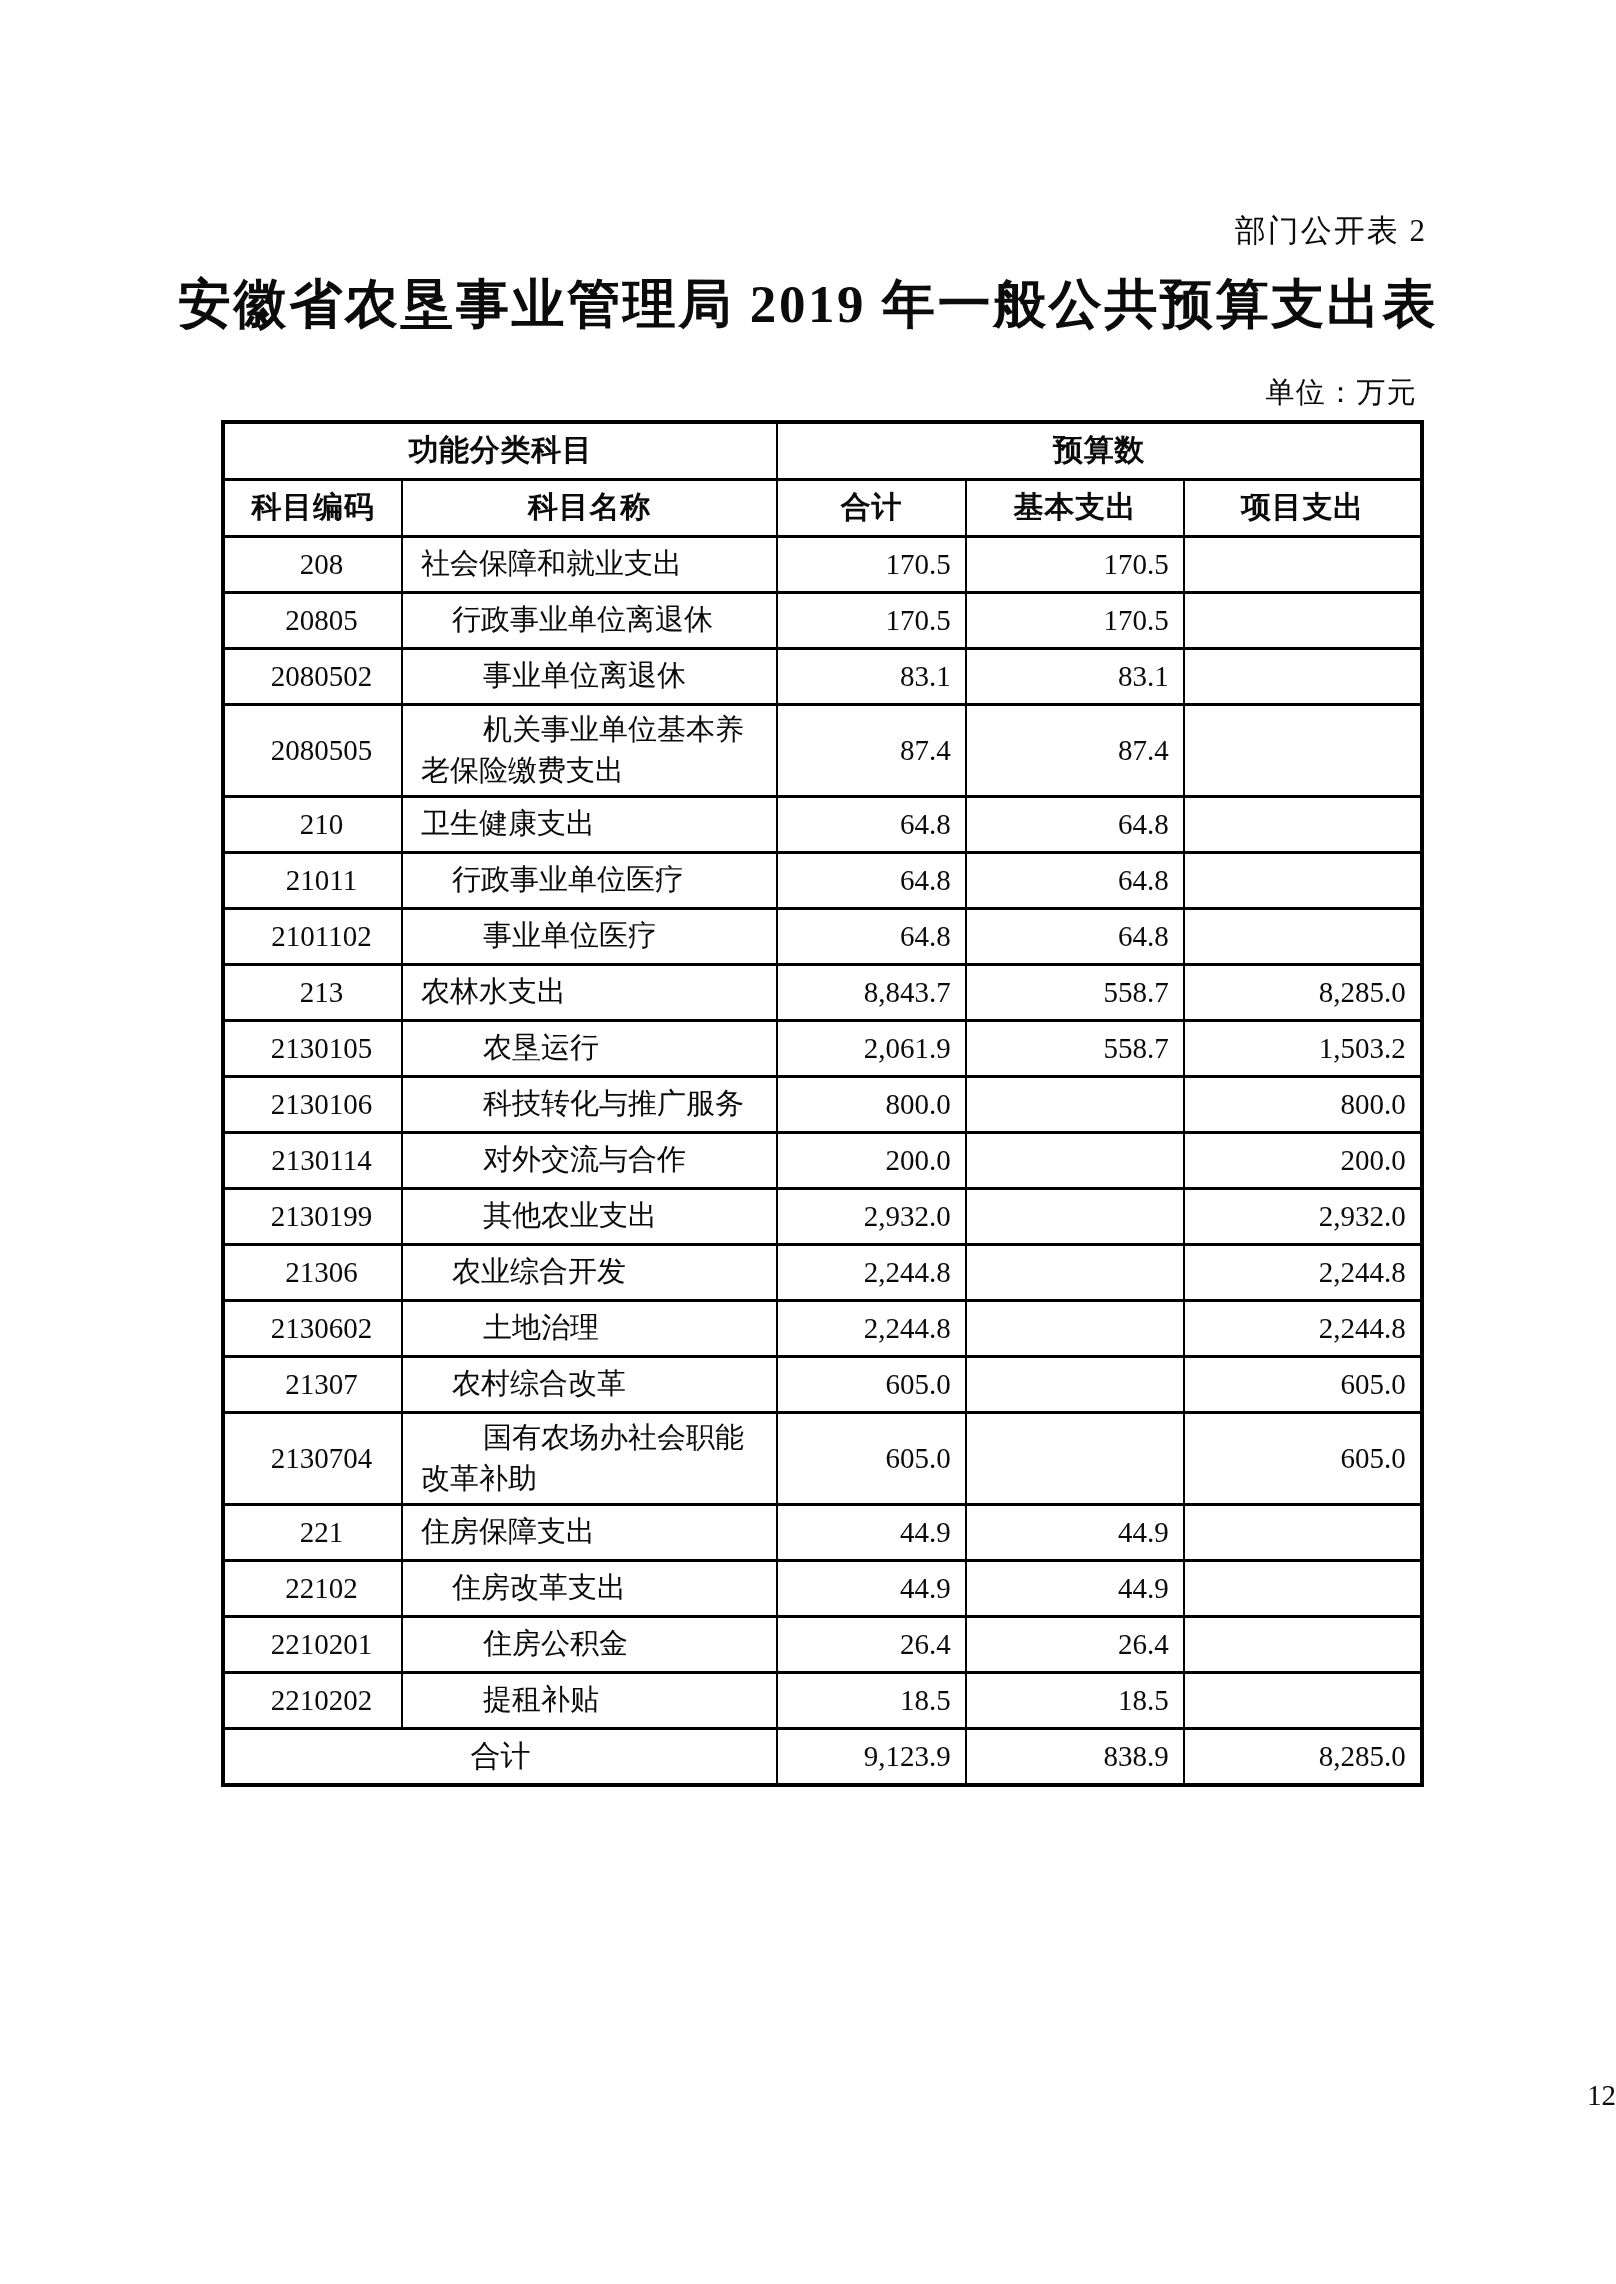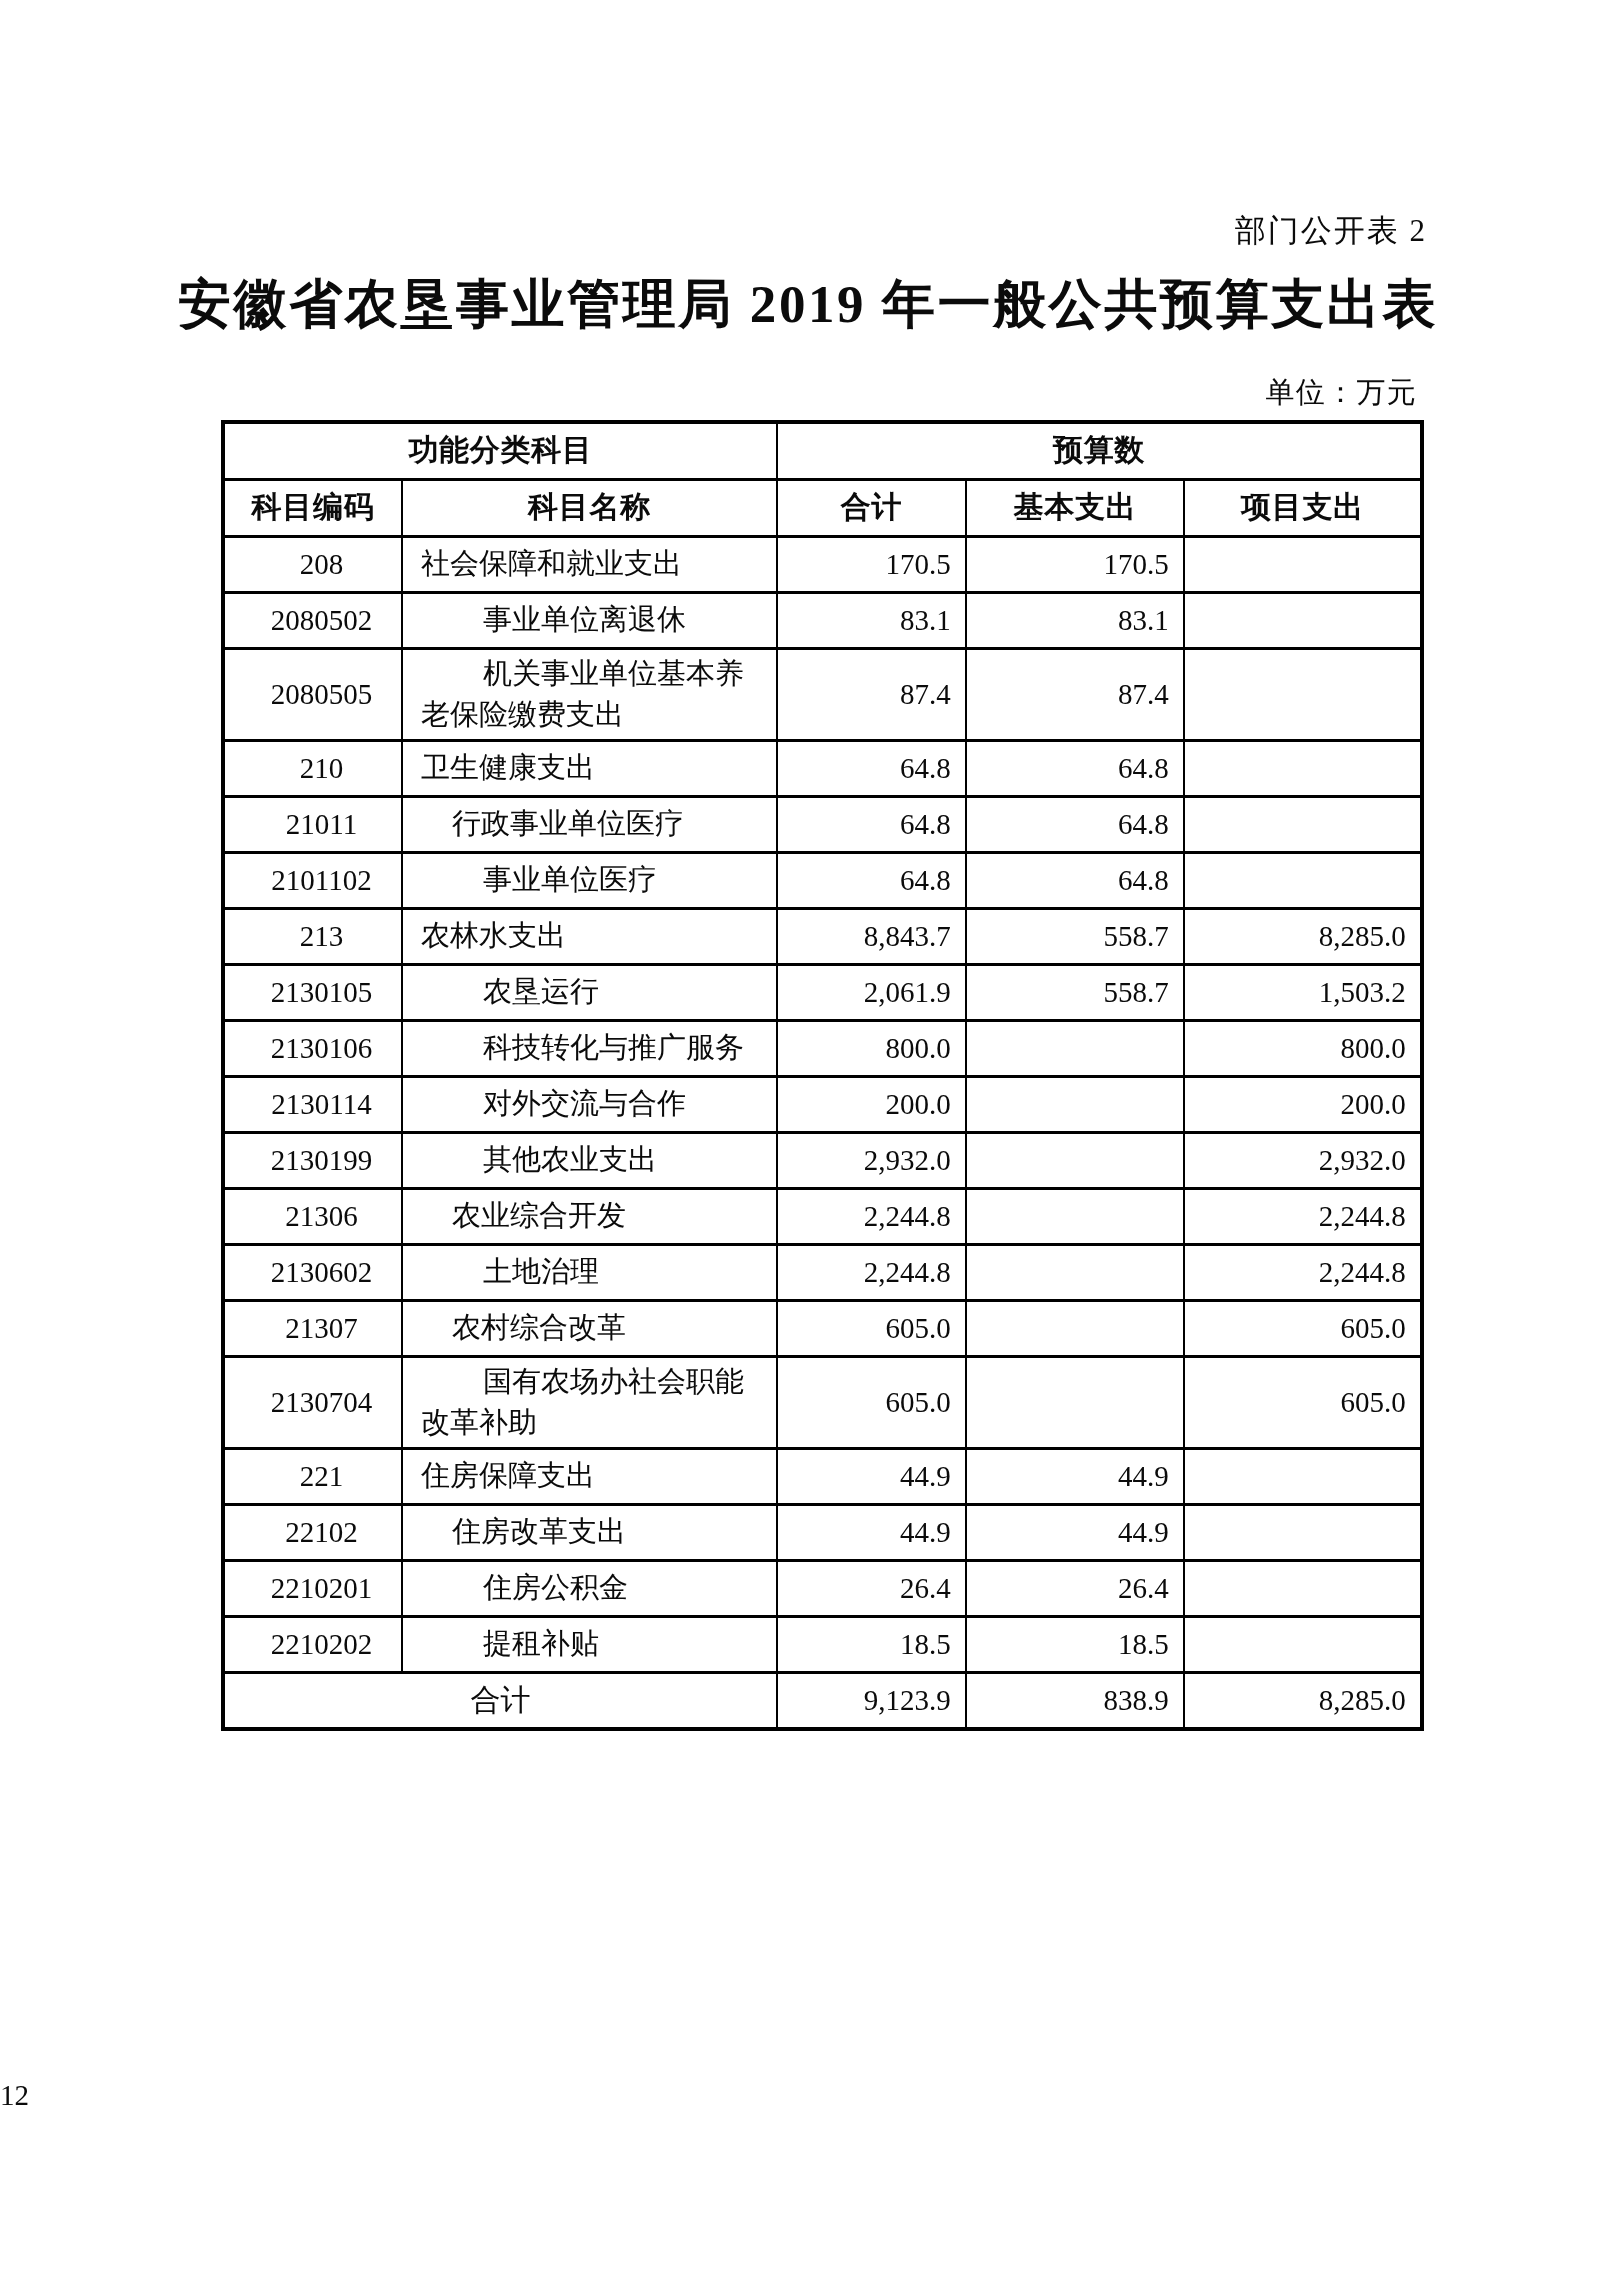--- a/index.html
+++ b/index.html
@@ -82,21 +82,21 @@
     font-variant-numeric:tabular-nums;
   }
   td.total-label {
     text-align:center;
     font-size:30px;
   }
   .page-number {
     position:absolute;
     top:2079px; left:0;
     width:1616px;
-    text-align:left;
+    text-align:right;
     font-size:29px;
   }
 </style>
 </head>
 <body>
 
 <div class="corner-label">部门公开表 2</div>
 
 <h1 class="doc-title">安徽省农垦事业管理局 2019 年一般公共预算支出表</h1>
 
@@ -125,20 +125,27 @@
   </thead>
   <tbody>
       <tr class="drow">
         <td class="code">208</td>
         <td class="name ind1">社会保障和就业支出</td>
         <td class="num">170.5</td>
         <td class="num">170.5</td>
         <td class="num"></td>
       </tr>
       <tr class="drow">
+        <td class="code">20805</td>
+        <td class="name ind2">行政事业单位离退休</td>
+        <td class="num">170.5</td>
+        <td class="num">170.5</td>
+        <td class="num"></td>
+      </tr>
+      <tr class="drow">
         <td class="code">2080502</td>
         <td class="name ind3">事业单位离退休</td>
         <td class="num">83.1</td>
         <td class="num">83.1</td>
         <td class="num"></td>
       </tr>
       <tr class="drow tall">
         <td class="code">2080505</td>
         <td class="name ind3">机关事业单位基本养
 老保险缴费支出</td>

